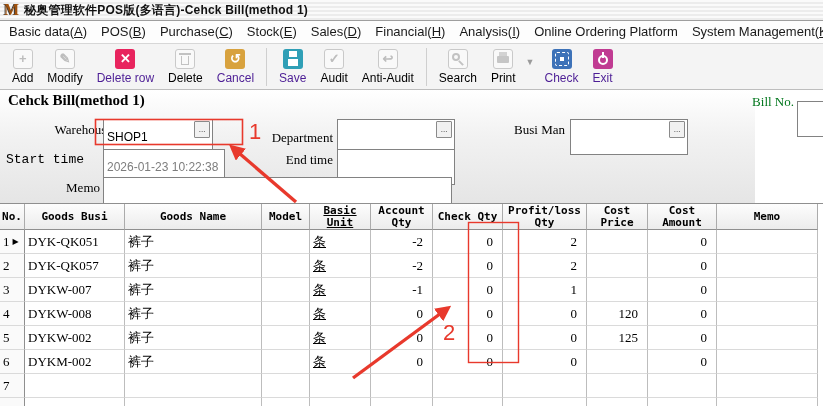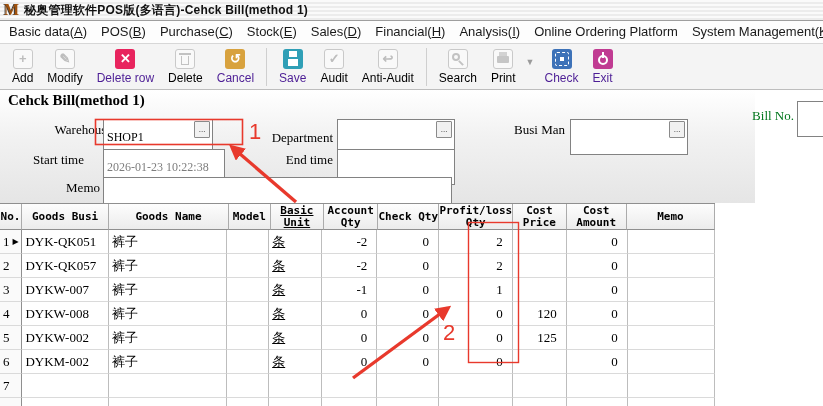--- a/index.html
+++ b/index.html
@@ -71,32 +71,32 @@
   
   .formpanel {
     position:absolute; left:0; top:90px; width:755px; height:113px;
     background:linear-gradient(180deg,#ffffff 0%, #f2f2f2 40%, #e5e5e5 100%);
     font-family:"Liberation Serif", serif;
   }
   .form-heading { position:absolute; left:8px; top:2px; font-size:15px; font-weight:bold; color:#000; }
   .f-label { position:absolute; font-size:13px; color:#000; text-align:right; white-space:nowrap; }
   .f-input {
     position:absolute; height:21px; border:1px solid #828282; background:#fff;
-    font-family:Liberation Serif, serif; font-size:12px; padding:17px 3px; color:#000;
+    font-family:Liberation Sans, sans-serif; font-size:12px; padding:17px 3px; color:#000;
   }
   .f-input.gray { color:#7d7d7d; }
   .dots-btn {
     position:absolute; width:16px; height:17px; border:1px solid #8a8a8a; background:#f1f1f1;
     font-size:9px; line-height:14px; text-align:center; color:#333; border-radius:1px;
   }
   .billno { color:#00761c; }
 
   
   .grid {
-    position:absolute; left:0; top:203px; width:715px; height:203px; background:#fff;
+    position:absolute; left:0; top:203px; width:823px; height:203px; background:#fff;
     border-top:1px solid #8f8f8f; font-size:13px;
   }
   .g-header { display:flex; height:26px; }
   .hc {
     background:linear-gradient(180deg,#fdfdfd,#ececec);
     border-right:1px solid #ababab; border-bottom:1px solid #8f8f8f;
     font-family:"DejaVu Sans Mono", monospace; font-size:11px; font-weight:bold; color:#000;
     display:flex; align-items:center; justify-content:center; text-align:center;
     white-space:pre-line; line-height:12px;
   }
@@ -247,36 +247,36 @@
             <div class="pwr-circle"></div>
             <div class="pwr-bar"></div>
           </div>
         </div>
         <div class="lbl">Exit</div>
       </div>
     </div>
 
   <div class="formpanel">
     <div class="form-heading">Cehck Bill(method 1)</div>
-    <div class="f-label billno" style="left:700px; top:18px; width:94px;">Bill No.</div>
+    <div class="f-label billno" style="left:700px; top:4px; width:94px;">Bill No.</div>
     <input class="f-input" style="left: 797px; top: 11px; width: 30px;" value="">
 
     <div class="f-label" style="left:32px; top:32px; width:80px;">Warehouse</div>
     <input class="f-input" style="left: 103px; top: 29px; width: 110px;" value="SHOP1">
     <div class="dots-btn" style="left:194px; top:31px;">...</div>
 
     <div class="f-label" style="left:243px; top:32px; width:90px;margin-top:8px;">Department</div>
     <input class="f-input" style="left: 337px; top: 29px; width: 118px;" value="">
     <div class="dots-btn" style="left:436px; top:31px;">...</div>
 
     <div class="f-label" style="left:475px; top:32px; width:90px;">Busi Man</div>
     <input class="f-input" style="left: 570px; top: 29px; width: 118px;" value="">
     <div class="dots-btn" style="left:669px; top:31px;">...</div>
 
-    <div class="f-label" style="left:4px; top:62px; width:80px;">Start time</div>
+    <div class="f-label" style="left:4px; top:62px; width:80px;font-family:Liberation Mono, monospace;">Start time</div>
     <input class="f-input gray" style="left: 103px; top: 59px; width: 122px;" value="2026-01-23 10:22:38">
 
     <div class="f-label" style="left:243px; top:62px; width:90px;">End time</div>
     <input class="f-input" style="left: 337px; top: 59px; width: 118px;" value="">
 
     <div class="f-label" style="left:20px; top:90px; width:80px;">Memo</div>
     <input class="f-input" style="left: 103px; top: 87px; width: 349px;" value="">
   </div>
 
   <div class="grid">

